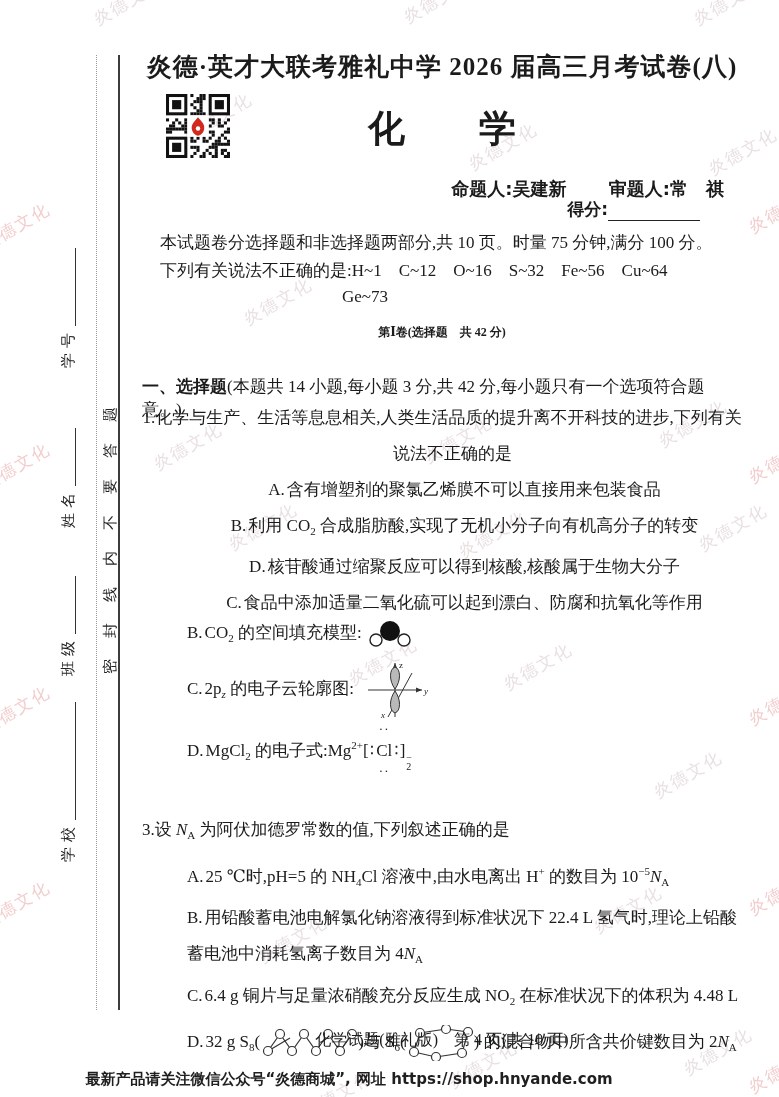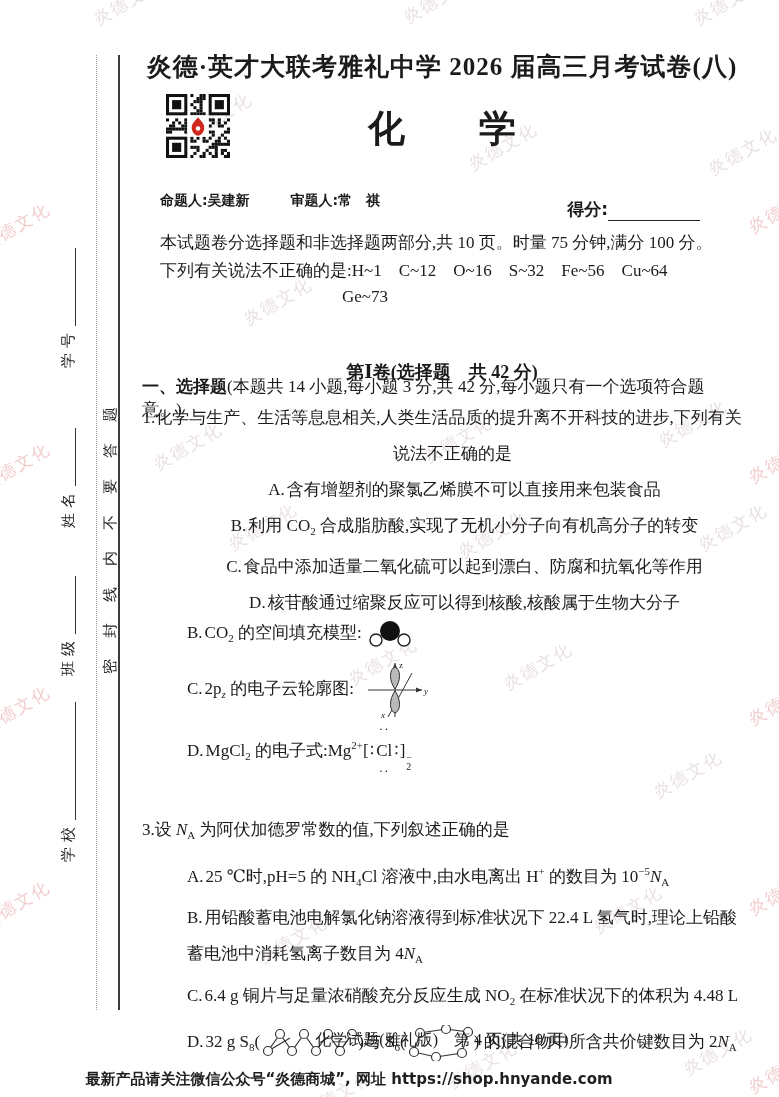--- a/index.html
+++ b/index.html
@@ -23,30 +23,30 @@
   #fld-class{left:59px;top:676px;}#fld-class .blank{width:58px;}
   #fld-school{left:59px;top:862px;}#fld-school .blank{width:118px;}
   
   .qr{position:absolute;left:166px;top:94px;width:64px;height:64px;}
   
   .content{position:absolute;left:142px;top:0;width:600px;}
   .title{position:absolute;top:50px;width:100%;text-align:center;font-size:25px;font-weight:bold;
          white-space:nowrap;letter-spacing:1px;}
   .subject{position:absolute;top:104px;width:100%;text-align:center;font-size:37px;font-weight:bold;
            font-family:"DejaVu Sans","Liberation Sans",sans-serif;}
-  .persons{position:absolute;top:192px;width:100%;text-align:left;font-size:14px;font-weight:bold;
+  .persons{position:absolute;top:177px;width:100%;text-align:right;font-size:18px;font-weight:bold;
            font-family:"DejaVu Sans","Liberation Sans",sans-serif;}
   .persons span{margin:0 18px;}
   .score{position:absolute;top:198px;right:42px;font-size:17px;font-weight:bold;
          font-family:"DejaVu Sans","Liberation Sans",sans-serif;}
   .score .blank{display:inline-block;width:92px;height:19px;border-bottom:1.5px solid #222;vertical-align:bottom;}
   .intro{position:absolute;top:231px;left:18px;width:580px;font-size:17px;}
   .masses{position:absolute;top:259px;left:18px;font-size:17px;white-space:nowrap;}
   .masses2{position:absolute;top:287px;left:200px;font-size:17px;}
-  .secthead{position:absolute;top:324px;width:100%;text-align:center;font-size:18px;font-weight:bold;margin-top:36px;}
+  .secthead{position:absolute;top:324px;width:100%;text-align:center;font-size:12px;font-weight:bold;}
   .partintro{position:absolute;top:375px;left:0;font-size:17px;width:600px;}
   .partintro .bd{font-weight:bold;font-family:"DejaVu Sans","Liberation Sans",sans-serif;}
   .q{position:absolute;left:0;width:600px;font-size:17px;line-height:36px;}
   #q1{top:400px;text-align:center;} #q2{top:612px;} #q3{top:812px;}
   .stem{padding-left:21px;text-indent:-21px;}
   .opt{padding-left:45px;}
   .opt .lb{margin-right:2px;}
   sub,sup{font-size:11px;}
   .q svg{vertical-align:middle;}
   .nowrap{white-space:nowrap;}
@@ -261,22 +261,22 @@
     <div class="secthead">第Ⅰ卷(选择题　共 42 分)</div>
 
     <div class="partintro">
       <span class="bd">一、选择题</span><span>(本题共 14 小题,每小题 3 分,共 42 分,每小题只有一个选项符合题意。)</span>
     </div>
 
     <div class="q" id="q1">
       <div class="stem"><span class="lb">1.</span><span>化学与生产、生活等息息相关,人类生活品质的提升离不开科技的进步,下列有关说法不正确的是</span></div>
       <div class="opt"><span class="lb">A.</span><span>含有增塑剂的聚氯乙烯膜不可以直接用来包装食品</span></div>
       <div class="opt"><span class="lb">B.</span><span>利用 CO<sub>2</sub> 合成脂肪酸,实现了无机小分子向有机高分子的转变</span></div>
+      <div class="opt"><span class="lb">D.</span><span>核苷酸通过缩聚反应可以得到核酸,核酸属于生物大分子</span></div>
       <div class="opt"><span class="lb">C.</span><span>食品中添加适量二氧化硫可以起到漂白、防腐和抗氧化等作用</span></div>
-      <div class="opt"><span class="lb">D.</span><span>核苷酸通过缩聚反应可以得到核酸,核酸属于生物大分子</span></div>
     </div>
 
     <div class="q" id="q2">
 
 
       <div class="opt row-g">
         <span class="lb">B.</span><span>CO<sub>2</sub> 的空间填充模型:</span>
         <svg width="48" height="30" viewBox="0 0 48 30">
           <circle cx="10" cy="21" r="6" fill="#ffffff" stroke="#222" stroke-width="1.4"></circle>
           <circle cx="38" cy="21" r="6" fill="#ffffff" stroke="#222" stroke-width="1.4"></circle>

